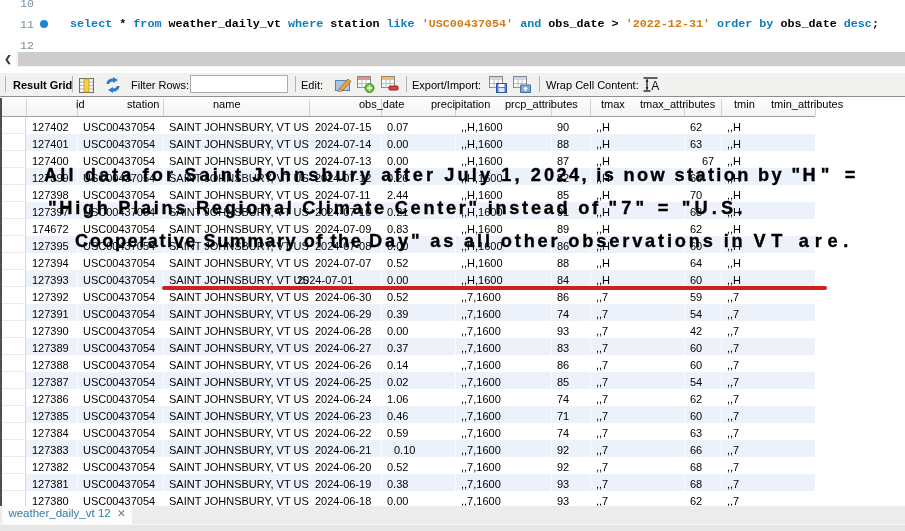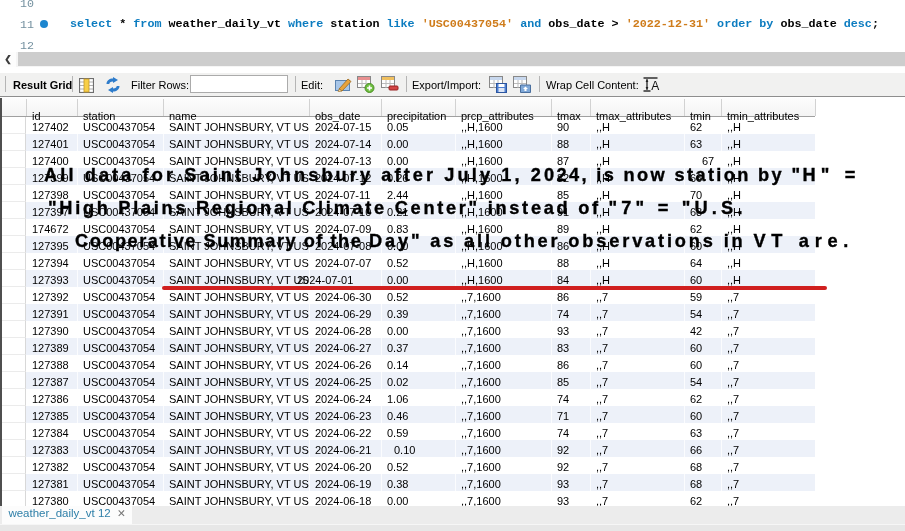--- a/index.html
+++ b/index.html
@@ -24,22 +24,22 @@
            border-bottom:1px solid #8e8e8e;font-size:11px;color:#000;}
   .tsep{position:absolute;top:3px;width:1px;height:16px;background:#b5b5b5;}
   .tlabel{position:absolute;top:6px;white-space:nowrap;}
   #filter-input{position:absolute;left:190px;top:2px;width:96px;height:16px;
                 background:#fff;border:1px solid #ababab;}
   
   #ghead{left:0;top:98px;width:815px;height:19px;
          background:linear-gradient(#fdfdfd,#f4f4f4);border-bottom:1px solid #a0a0a0;
          box-sizing:border-box;}
   .hsep{position:absolute;top:99px;width:1px;height:17px;background:#d2d2d2;}
-  .hlab{position:absolute;top:108px;font:11px "Liberation Sans",sans-serif;color:#000;
-        line-height:17px;white-space:nowrap;}
+  .hlab{position:absolute;top:96px;font:11px "Liberation Sans",sans-serif;color:#000;
+        line-height:17px;white-space:nowrap;margin-left:44px;}
   #rows{left:0;top:117px;width:830px;height:389px;overflow:hidden;}
   .row{position:absolute;left:0;width:815px;height:17px;}
   .row.t{background:#edf1f9;}
   .gutcell{position:absolute;left:0;top:0;width:26px;height:17px;background:#fff;
            border-right:1px solid #d8d8d8;border-bottom:1px solid #ebebeb;box-sizing:border-box;}
   .cell{position:absolute;top:2px;font:11px "Liberation Sans",sans-serif;color:#000;
         line-height:16px;white-space:nowrap;}
   #gridleft{left:0;top:98px;width:2px;height:408px;background:#4f4f4f;}
   
   .ann{position:absolute;font-weight:bold;font-size:18.2px;color:#000;-webkit-text-stroke:0.35px #000;
@@ -168,21 +168,21 @@
     <div class="hlab" style="left:690px">tmin</div>
     <div class="hlab" style="left:727px">tmin_attributes</div>
   </div>
 <div class="abs" id="rows">
     <div class="row" style="top:0px">
       <div class="gutcell"></div>
       <div class="cell" style="left:32px">127402</div>
       <div class="cell" style="left:83px">USC00437054</div>
       <div class="cell" style="left:169px">SAINT JOHNSBURY, VT US</div>
       <div class="cell" style="left:315px">2024-07-15</div>
-      <div class="cell" style="left:387px">0.05</div>
+      <div class="cell" style="left:387px">0.07</div>
       <div class="cell" style="left:461px">,,H,1600</div>
       <div class="cell" style="left:557px">90</div>
       <div class="cell" style="left:596px">,,H</div>
       <div class="cell" style="left:690px">62</div>
       <div class="cell" style="left:727px">,,H</div>
     </div>
     <div class="row t" style="top:17px">
       <div class="gutcell"></div>
       <div class="cell" style="left:32px">127401</div>
       <div class="cell" style="left:83px">USC00437054</div>

